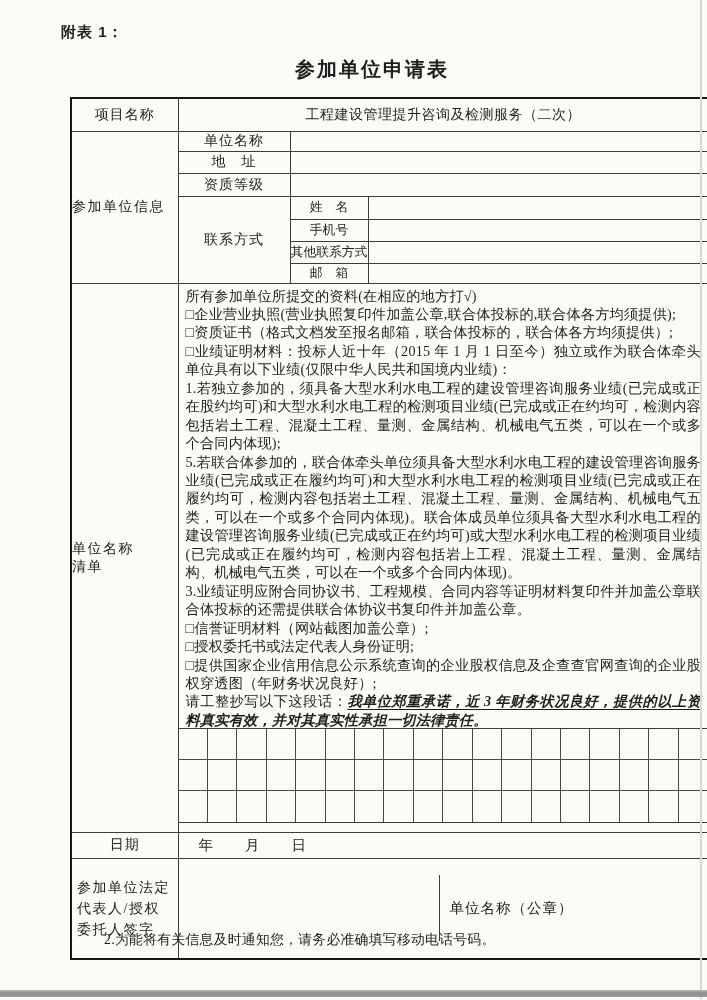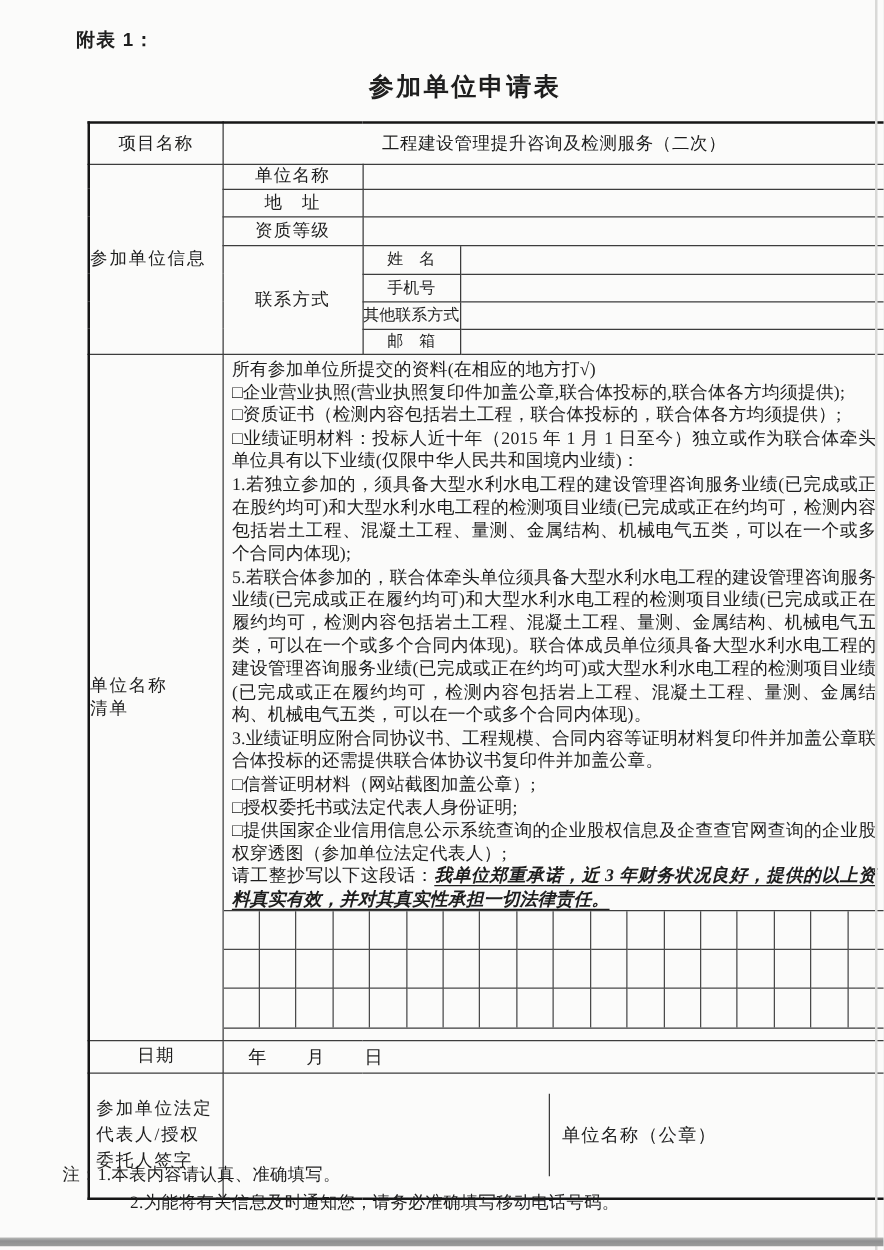--- a/index.html
+++ b/index.html
@@ -101,28 +101,28 @@
     <tr style="height:549px">
       <td class="section-lbl">
         <div>单位名称</div>
         <div>清单</div>
       </td>
       <td colspan="3" class="cl-cell">
         <div class="cl-text">
           <p>所有参加单位所提交的资料(在相应的地方打√)</p>
           <div>
                 <p>□企业营业执照(营业执照复印件加盖公章,联合体投标的,联合体各方均须提供);</p>
-                <p>□资质证书（检测内容包括岩土工程，联合体投标的，联合体各方均须提供）;</p>
+                <p>□资质证书（格式文档发至报名邮箱，联合体投标的，联合体各方均须提供）;</p>
                 <p>□业绩证明材料：投标人近十年（2015 年 1 月 1 日至今）独立或作为联合体牵头单位具有以下业绩(仅限中华人民共和国境内业绩)：</p>
                 <p>1.若独立参加的，须具备大型水利水电工程的建设管理咨询服务业绩(已完成或正在股约均可)和大型水利水电工程的检测项目业绩(已完成或正在约均可，检测内容包括岩土工程、混凝土工程、量测、金属结构、机械电气五类，可以在一个或多个合同内体现);</p>
                 <p>5.若联合体参加的，联合体牵头单位须具备大型水利水电工程的建设管理咨询服务业绩(已完成或正在履约均可)和大型水利水电工程的检测项目业绩(已完成或正在履约均可，检测内容包括岩土工程、混凝土工程、量测、金属结构、机械电气五类，可以在一个或多个合同内体现)。联合体成员单位须具备大型水利水电工程的建设管理咨询服务业绩(已完成或正在约均可)或大型水利水电工程的检测项目业绩(已完成或正在履约均可，检测内容包括岩上工程、混凝土工程、量测、金属结构、机械电气五类，可以在一个或多个合同内体现)。</p>
                 <p>3.业绩证明应附合同协议书、工程规模、合同内容等证明材料复印件并加盖公章联合体投标的还需提供联合体协议书复印件并加盖公章。</p>
                 <p>□信誉证明材料（网站截图加盖公章）;</p>
                 <p>□授权委托书或法定代表人身份证明;</p>
-                <p>□提供国家企业信用信息公示系统查询的企业股权信息及企查查官网查询的企业股权穿透图（参加单位法定代表人）;</p>
+                <p>□提供国家企业信用信息公示系统查询的企业股权信息及企查查官网查询的企业股权穿透图（年财务状况良好）;</p>
               </div>
           <p><span>请工整抄写以下这段话：</span><span class="copy-quote">我单位郑重承诺，近 3 年财务状况良好，提供的以上资料真实有效，并对其真实性承担一切法律责任。</span></p>
         </div>
         <div class="copy-grid" style="grid-template-columns: repeat(18, 1fr); grid-template-rows: repeat(3, 1fr);">
               <div class="copy-cell"></div>
               <div class="copy-cell"></div>
               <div class="copy-cell"></div>
               <div class="copy-cell"></div>
               <div class="copy-cell"></div>
               <div class="copy-cell"></div>
@@ -189,19 +189,18 @@
         <div class="sig-flex">
           <div class="sig-empty"></div>
           <div class="sig-seal">单位名称（公章）</div>
         </div>
       </td>
     </tr>
   </tbody>
     </table>
 
   <div class="notes">
-      <div class="note-line"><span>注：</span><span>1.本表内容请认真、准确填写。</span></div>
       <div class="note-line indent"><span>2.为能将有关信息及时通知您，请务必准确填写移动电话号码。</span></div>
     </div>
 
   <div class="scan-edge"></div>
   <div class="scan-bar"></div>
 </div>
 
 </body></html>

